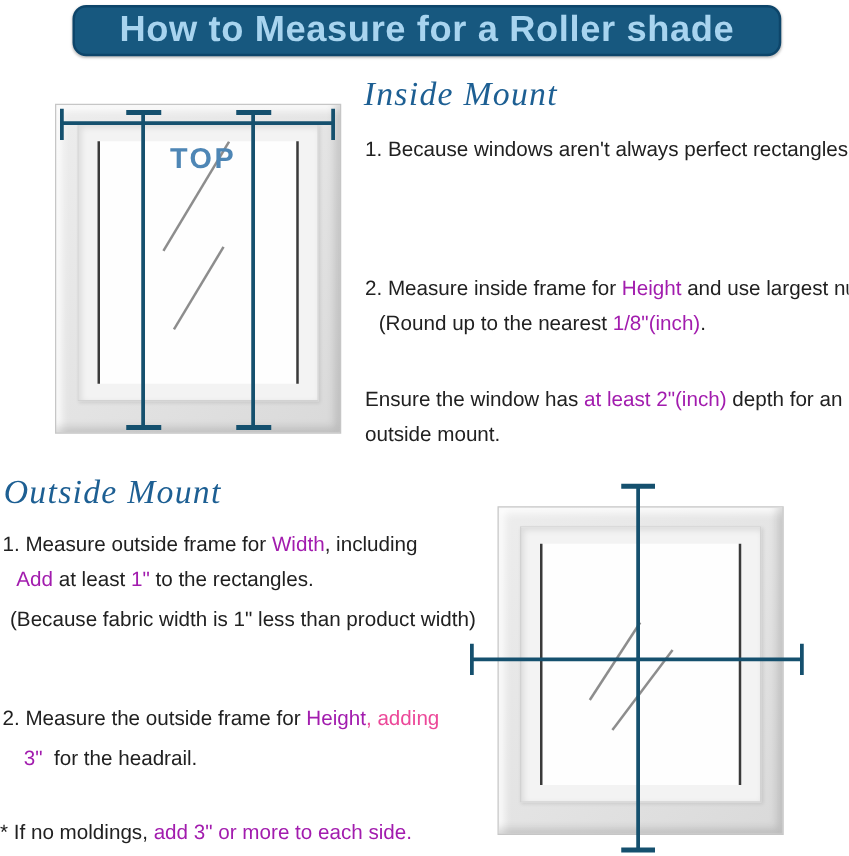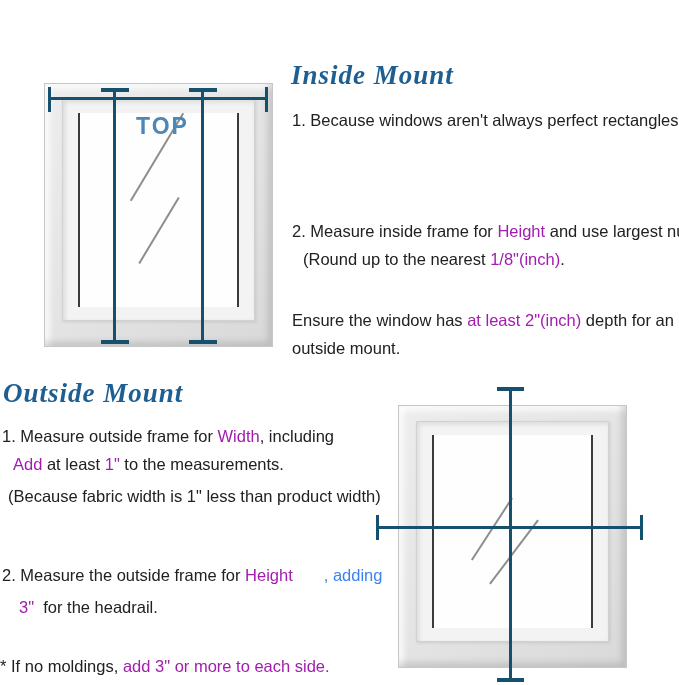--- a/index.html
+++ b/index.html
@@ -9,21 +9,21 @@
   
   .banner{position:absolute;left:58px;top:4px;width:563px;height:37px;
           background:#17587f;border:2px solid #0d456a;border-radius:11px;
           display:flex;align-items:center;justify-content:center;
           box-shadow:0 1px 2px rgba(0,0,0,.25);}
   .banner span{color:#a8d4ef;font-size:29px;font-weight:bold;letter-spacing:.5px;
           font-family:"Liberation Sans",sans-serif;white-space:nowrap;}
 
   
   .heading{position:absolute;font-family:"Liberation Serif",serif;font-style:italic;
-           font-weight:700;font-size:27px;color:#1d5f93;letter-spacing:1px;white-space:nowrap;}
+           font-weight:400;font-size:27px;color:#1d5f93;letter-spacing:1px;white-space:nowrap;}
 
   
   .tblock{position:absolute;font-size:16.5px;line-height:28px;color:#212121;}
   .line{white-space:pre;}
   .ind6{padding-left:6px;}
   .ind11{padding-left:11px;}
   .ind16{padding-left:16px;}
   .ind17{padding-left:17px;}
   .gap4{margin-top:4px;}
 
@@ -45,20 +45,23 @@
   .m{position:absolute;background:#15506e;}
 
   .top-label{position:absolute;left:136px;top:113px;font-size:23px;font-weight:bold;
              color:#4e86b5;letter-spacing:2px;font-family:"Liberation Sans",sans-serif;}
 </style>
 </head>
 <body>
 
 <div class="page">
 
+  <div class="banner">
+    <span>How to Measure for a Roller shade</span>
+  </div>
 
   <div class="window" style="left:44px;top:83px;width:229px;height:264px">
     <div class="w-outer"></div>
     <div class="w-mid"></div>
     <div class="w-glass">
       <div class="diag" style="left:76px;top:-7px;height:102px;transform:rotate(31deg)"></div>
       <div class="diag" style="left:78px;top:79px;height:77px;transform:rotate(31deg)"></div>
     </div>
   </div>
 
@@ -89,26 +92,26 @@
 
   <div class="tblock" style="left:292px;top:306px;width:386px">
     <div class="line"><span style="color: rgb(33, 33, 33);">Ensure the window has </span><span style="color: rgb(162, 28, 174);">at least 2"(inch)</span><span style="color: rgb(33, 33, 33);"> depth for an</span></div>
     <div class="line"><span style="color: rgb(33, 33, 33);">outside mount.</span></div>
   </div>
 
   <div class="heading" style="left:3px;top:378px">Outside Mount</div>
 
   <div class="tblock" style="left:2px;top:422px;width:370px">
     <div class="line"><span style="color: rgb(33, 33, 33);">1. Measure outside frame for </span><span style="color: rgb(162, 28, 174);">Width</span><span style="color: rgb(33, 33, 33);">, including</span></div>
-    <div class="line ind11"><span style="color: rgb(162, 28, 174);">Add</span><span style="color: rgb(33, 33, 33);"> at least </span><span style="color: rgb(162, 28, 174);">1"</span><span style="color: rgb(33, 33, 33);"> to the measurements.</span></div>
+    <div class="line ind11"><span style="color: rgb(162, 28, 174);">Add</span><span style="color: rgb(33, 33, 33);"> at least </span><span style="color: rgb(162, 28, 174);">1"</span><span style="color: rgb(33, 33, 33);"> to the rectangles.</span></div>
     <div class="line ind6 gap4"><span style="color: rgb(33, 33, 33);">(Because fabric width is 1" less than product width)</span></div>
   </div>
 
   <div class="tblock" style="left:2px;top:561px;width:370px">
-    <div class="line"><span style="color: rgb(33, 33, 33);">2. Measure the outside frame for </span><span style="color: rgb(162, 28, 174);">Height</span><span style="color: #3b82f6; margin-left: 31px;">, adding</span></div>
+    <div class="line"><span style="color: rgb(33, 33, 33);">2. Measure the outside frame for </span><span style="color: rgb(162, 28, 174);">Height</span><span style="color: #ec4899;">, adding</span></div>
     <div class="line ind17 gap4"><span style="color: rgb(162, 28, 174);">3"</span><span style="color: rgb(33, 33, 33);">  for the headrail.</span></div>
   </div>
 
   <div class="tblock" style="left:0px;top:652px;width:400px">
     <div class="line"><span style="color: rgb(33, 33, 33);">* If no moldings, </span><span style="color: rgb(162, 28, 174);">add 3" or more to each side.</span></div>
   </div>
 
   <div class="window" style="left:398px;top:405px;width:229px;height:263px">
     <div class="w-outer"></div>
     <div class="w-mid"></div>

